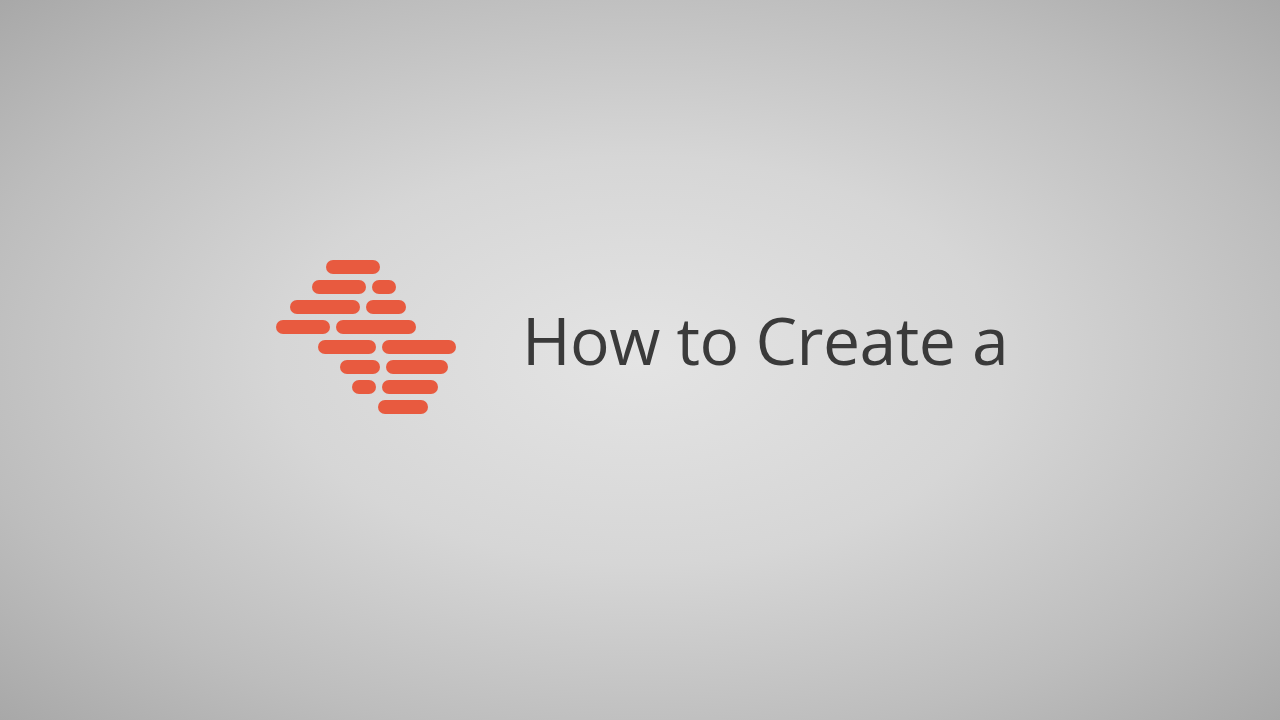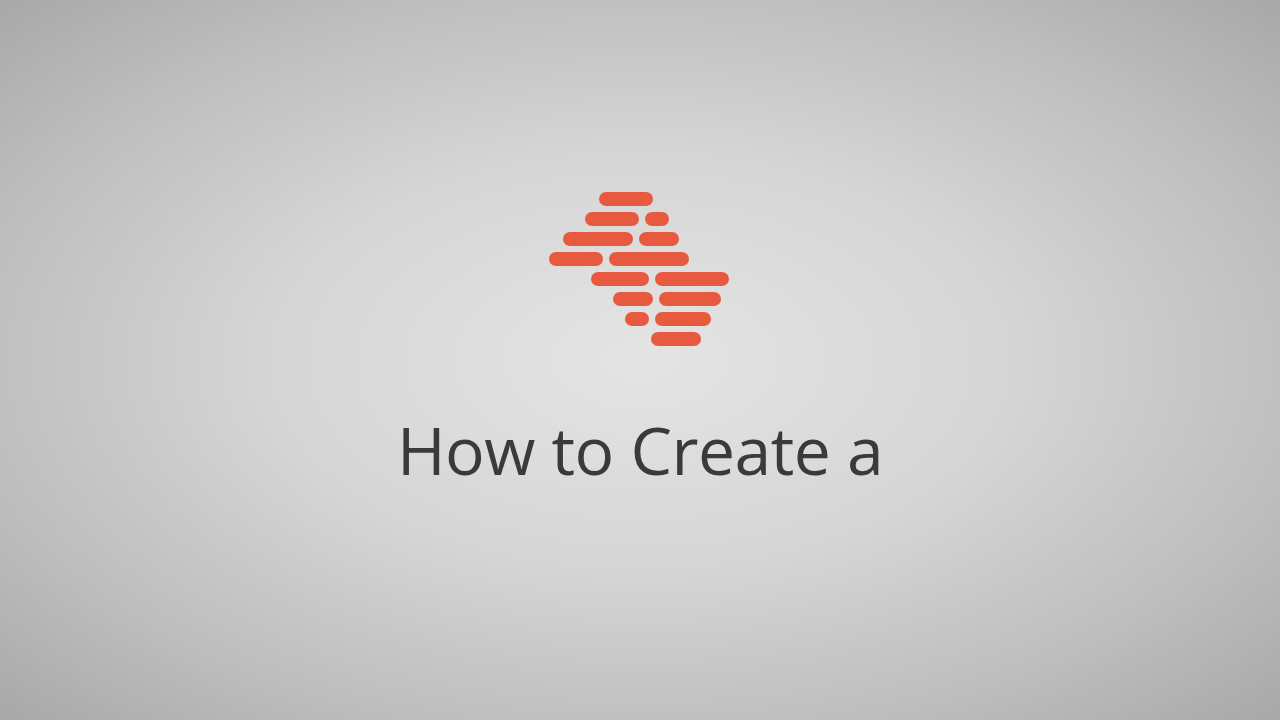--- a/index.html
+++ b/index.html
@@ -9,21 +9,20 @@
     display: flex;
     align-items: center;
     justify-content: center;
     font-family: "Open Sans", "Segoe UI", "Helvetica Neue", Arial, sans-serif;
   }
   .card {
     display: flex;
     align-items: center;
     gap: 60px;
     transform: translateY(-20px);
-    flex-direction: column;
   }
   .logo {
     width: 190px;
     height: 160px;
     position: relative;
     flex-shrink: 0;
   }
   .brick {
     position: absolute;
     height: 14px;

